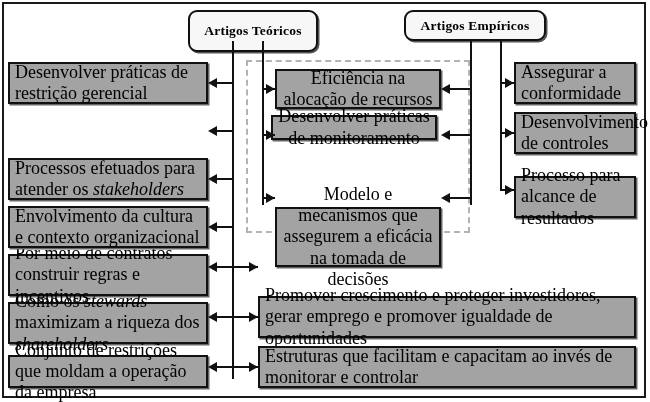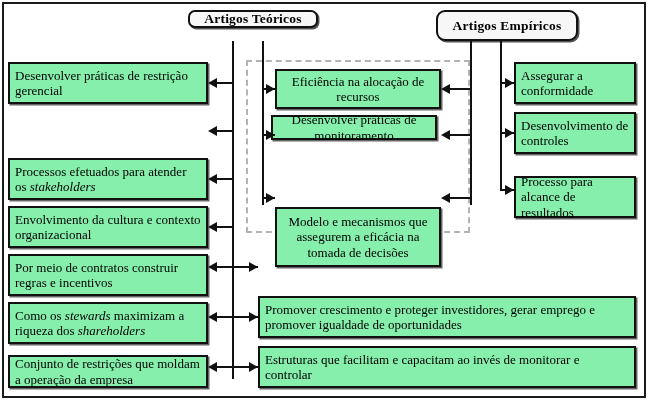--- a/index.html
+++ b/index.html
@@ -8,22 +8,22 @@
 
   
   #frame{position:absolute;left:2px;top:2px;width:644px;height:396px;border:2px solid #1a1a1a;box-sizing:border-box;}
 
   
   .hdr{position:absolute;box-sizing:border-box;border:2px solid #111;border-radius:9px;background:#f7f7f7;
        display:flex;align-items:center;justify-content:center;font-weight:bold;font-size:13.5px;color:#000;
        box-shadow:1.5px 1.5px 0 #555;letter-spacing:0.2px;}
 
   
-  .box{position:absolute;box-sizing:border-box;border:2px solid #111;background:#86efac;color:#000;
-       display:flex;align-items:center;font-size:13px;line-height:1.18;padding:2px 5px;
+  .box{position:absolute;box-sizing:border-box;border:2px solid #111;background:#a3a3a3;color:#000;
+       display:flex;align-items:center;font-size:18px;line-height:1.18;padding:2px 5px;
        box-shadow:1.5px 1.5px 0 #666;}
   .box.left{justify-content:flex-start;text-align:left;}
   .box.mid{justify-content:center;text-align:center;}
   .box.right{justify-content:flex-start;text-align:left;}
   .box.wide{justify-content:flex-start;text-align:left;}
   .box i{font-style:italic;}
 
   
   #dashgroup{position:absolute;box-sizing:border-box;border:2px dashed #b3b3b3;background:transparent;}
 
@@ -36,24 +36,24 @@
   .ah.l{border-top:5px solid transparent;border-bottom:5px solid transparent;border-right:9px solid #111;}
   .ah.r{border-top:5px solid transparent;border-bottom:5px solid transparent;border-left:9px solid #111;}
 </style>
 </head>
 <body>
 
 <div id="stage">
 
   <div id="frame"></div>
 
-  <div class="hdr" style="left:188px;top:10px;width:130px;height:18px;border-radius:7px;">
+  <div class="hdr" style="left:188px;top:10px;width:130px;height:42px;">
     <span>Artigos Teóricos</span>
   </div>
-  <div class="hdr" style="left:404px;top:10px;width:142px;height:31px;margin-left:32px;">
+  <div class="hdr" style="left:404px;top:10px;width:142px;height:31px;">
     <span>Artigos Empíricos</span>
   </div>
 
   <div id="dashgroup" style="left:246px;top:60px;width:224px;height:173px;"></div>
 
   <div class="vline" style="left:232px;top:41px;height:338px;"></div>
 
   <div class="vline" style="left:262px;top:41px;height:164px;"></div>
 
   <div class="vline" style="left:470px;top:41px;height:164px;"></div>

